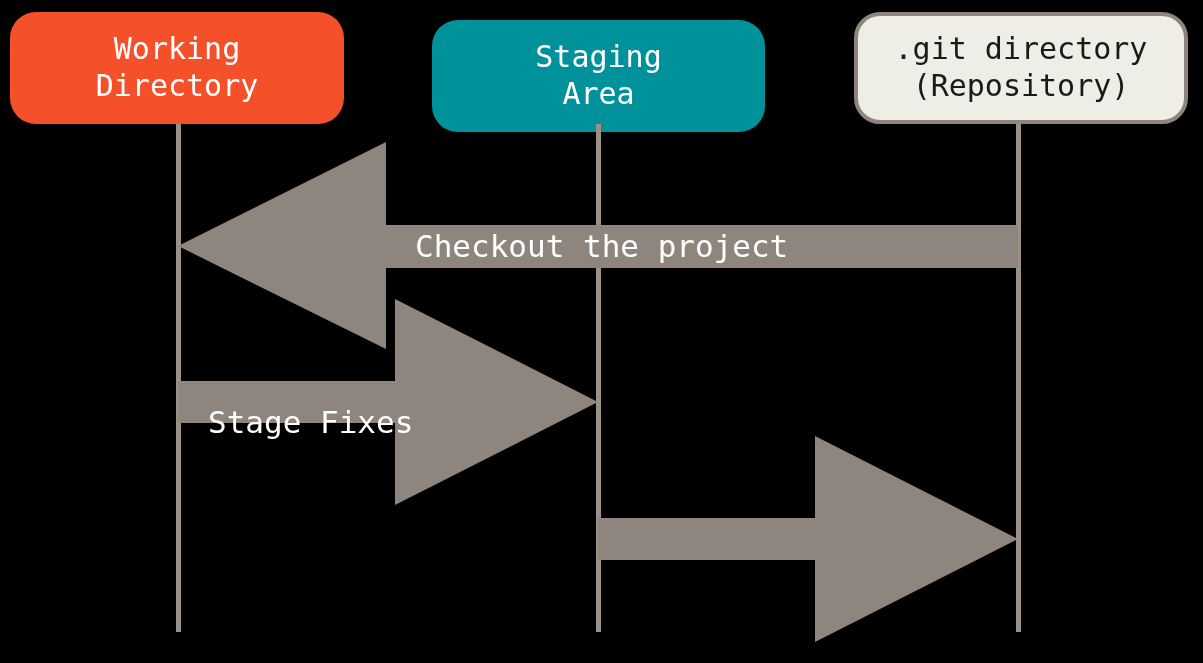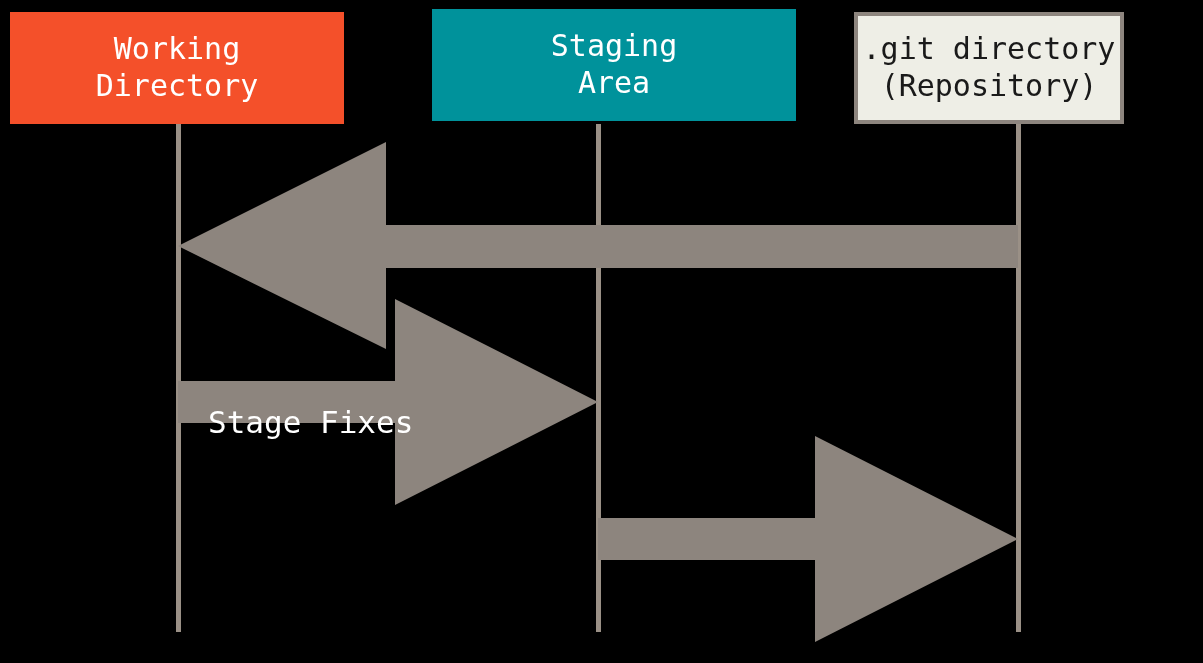--- a/index.html
+++ b/index.html
@@ -17,35 +17,36 @@
   }
   .node-box {
     position: absolute;
     display: flex;
     align-items: center;
     justify-content: center;
     text-align: center;
     box-sizing: border-box;
     line-height: 1.22;
     white-space: pre;
+    border-radius: 26px;
   }
   #box-working {
     left: 10px; top: 12px; width: 334px; height: 112px;
     background: #f4502a;
     color: #ffffff;
     font-size: 30px;
   }
   #box-staging {
-    left: 432px; top: 9px; width: 364px; height: 112px;
+    left: 432px; top: 20px; width: 333px; height: 112px;
     background: #00929b;
     color: #ffffff;
     font-size: 30px;
   }
   #box-repo {
-    left: 854px; top: 12px; width: 270px; height: 112px;
+    left: 854px; top: 12px; width: 334px; height: 112px;
     background: #eeeee6;
     color: #1a1a1a;
     font-size: 30px;
     border: 4px solid #8d857e;
   }
   .lifeline {
     position: absolute;
     width: 5px;
     background: #9a9086;
   }
@@ -90,17 +91,18 @@
   <div class="lifeline" id="lifeline-working"></div>
   <div class="lifeline" id="lifeline-staging"></div>
   <div class="lifeline" id="lifeline-repo"></div>
 
   <svg class="arrow-svg" viewBox="0 0 1203 663" xmlns="http://www.w3.org/2000/svg">
     <polygon class="arrow-shape" points="178,246 386,142 386,225 1018,225 1018,268 386,268 386,349"></polygon>
     <polygon class="arrow-shape" points="598,402 395,299 395,381 178,381 178,423 395,423 395,505"></polygon>
     <polygon class="arrow-shape" points="1018,539 815,436 815,518 598,518 598,560 815,560 815,642"></polygon>
   </svg>
 
+  <div class="arrow-label" id="label-checkout">Checkout the project</div>
 
   <div class="arrow-label" id="label-stage">Stage Fixes</div>
 
 
 </div>
 
 </body></html>

